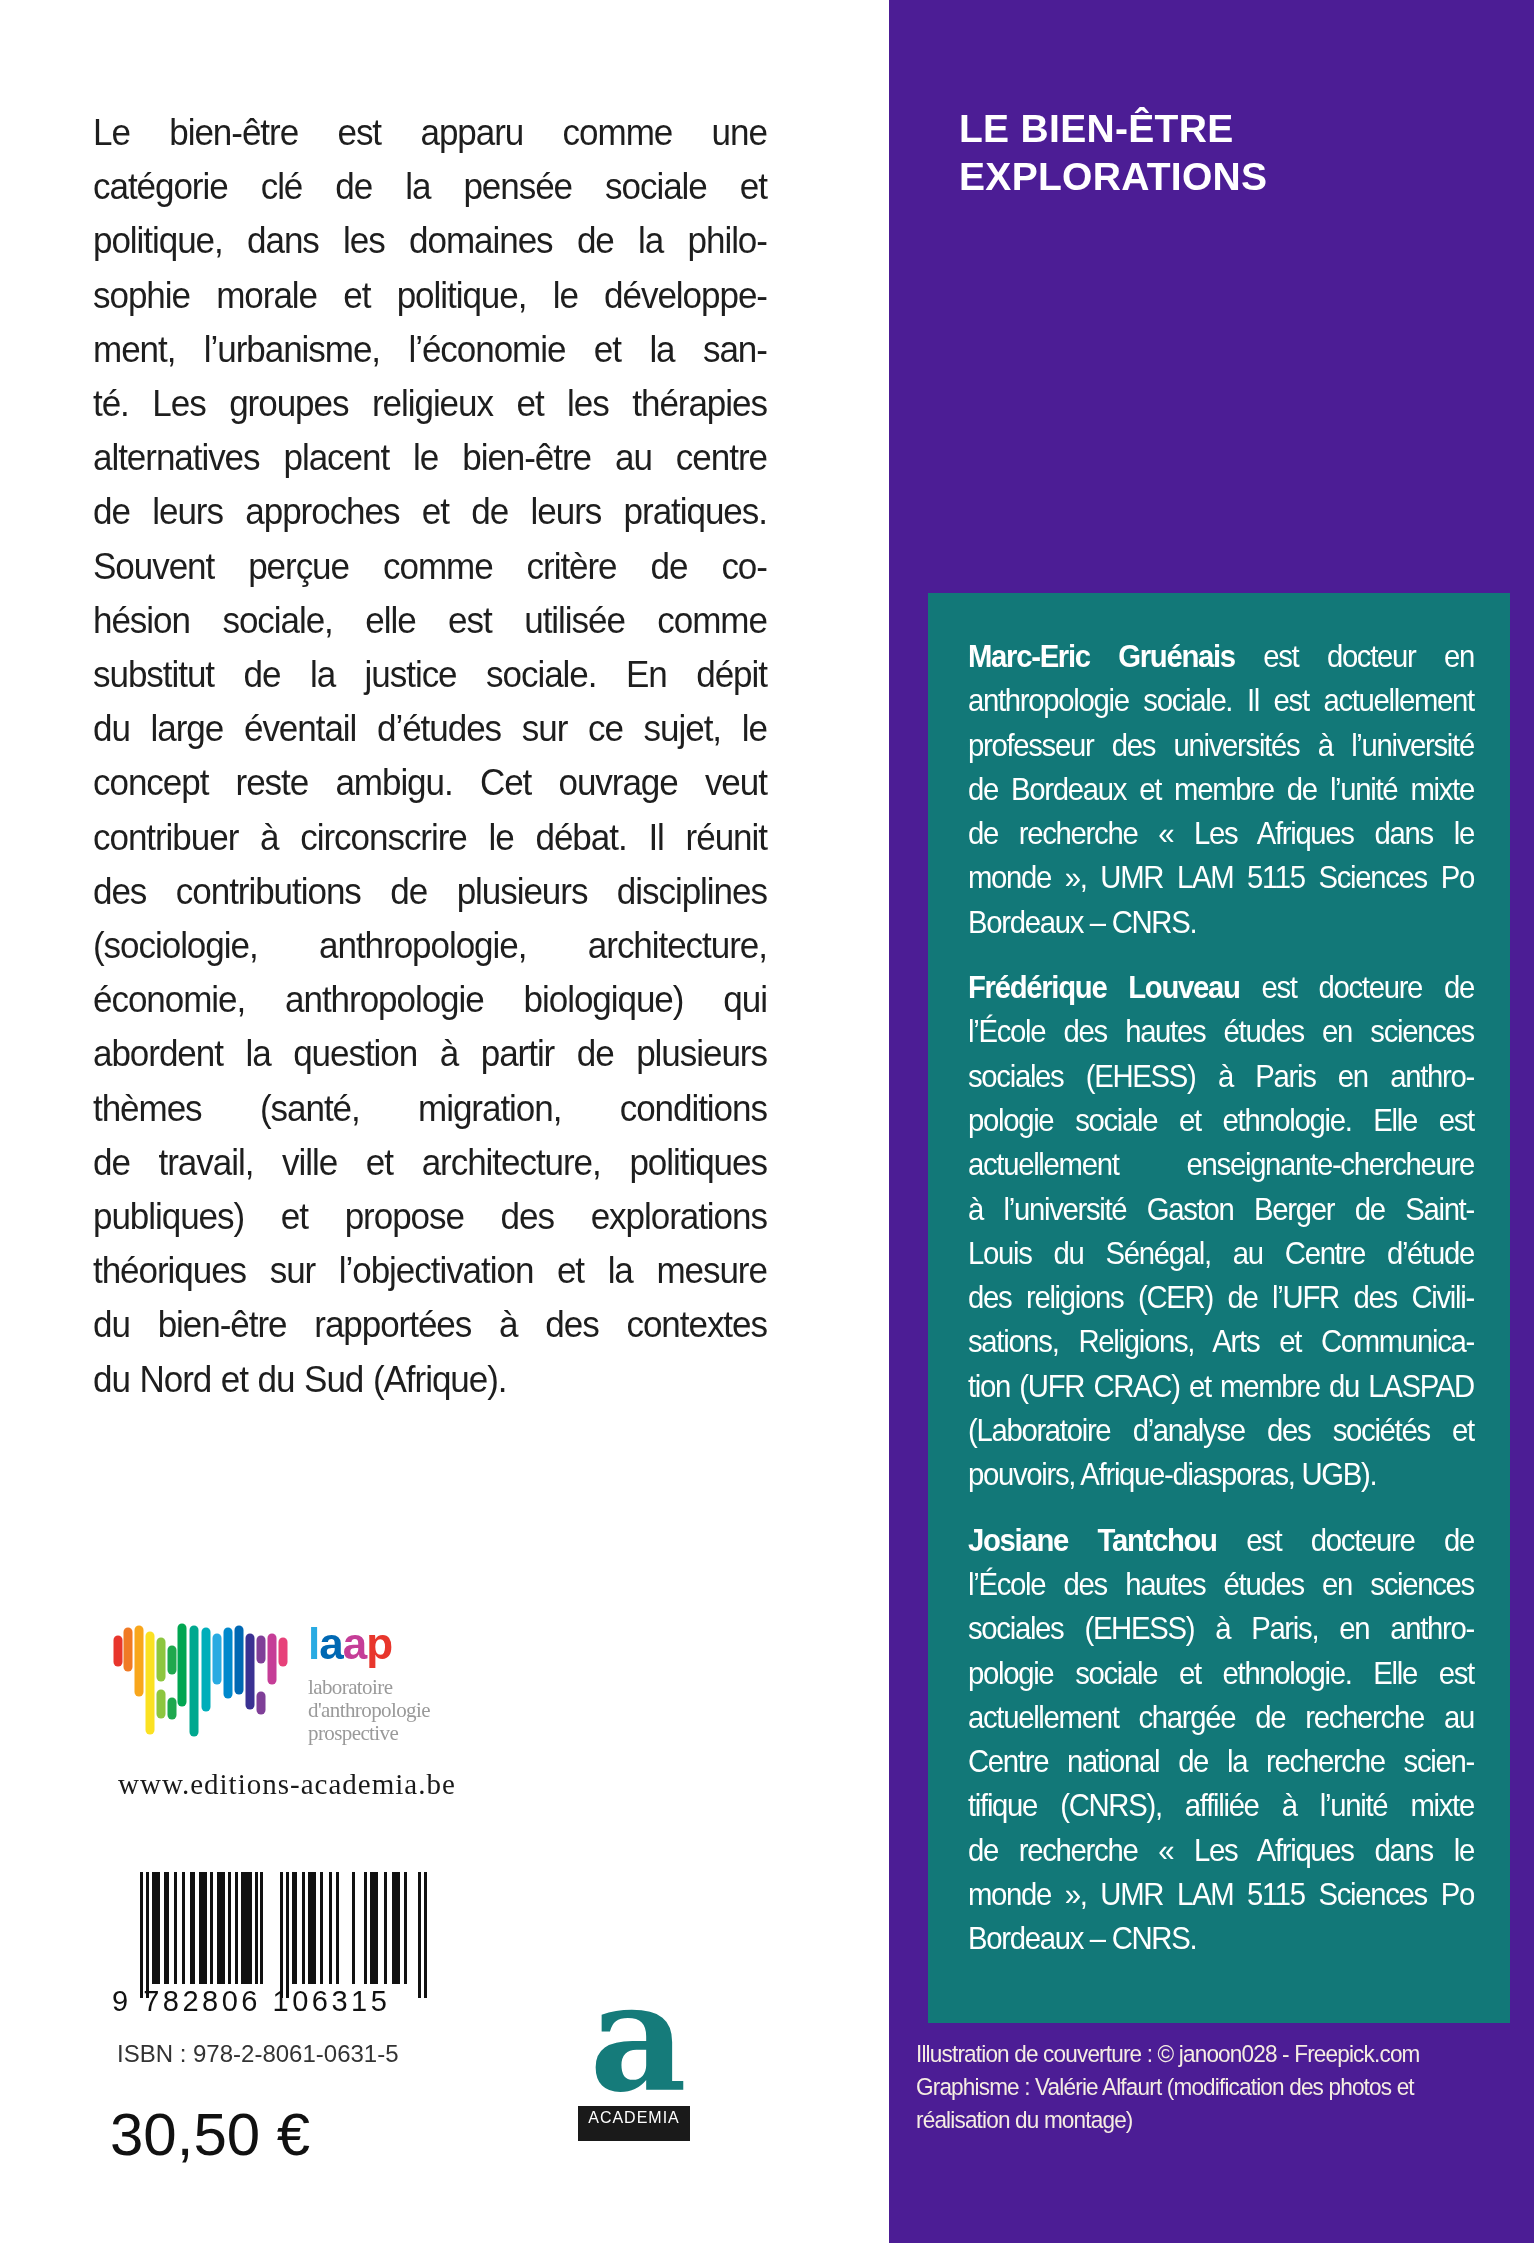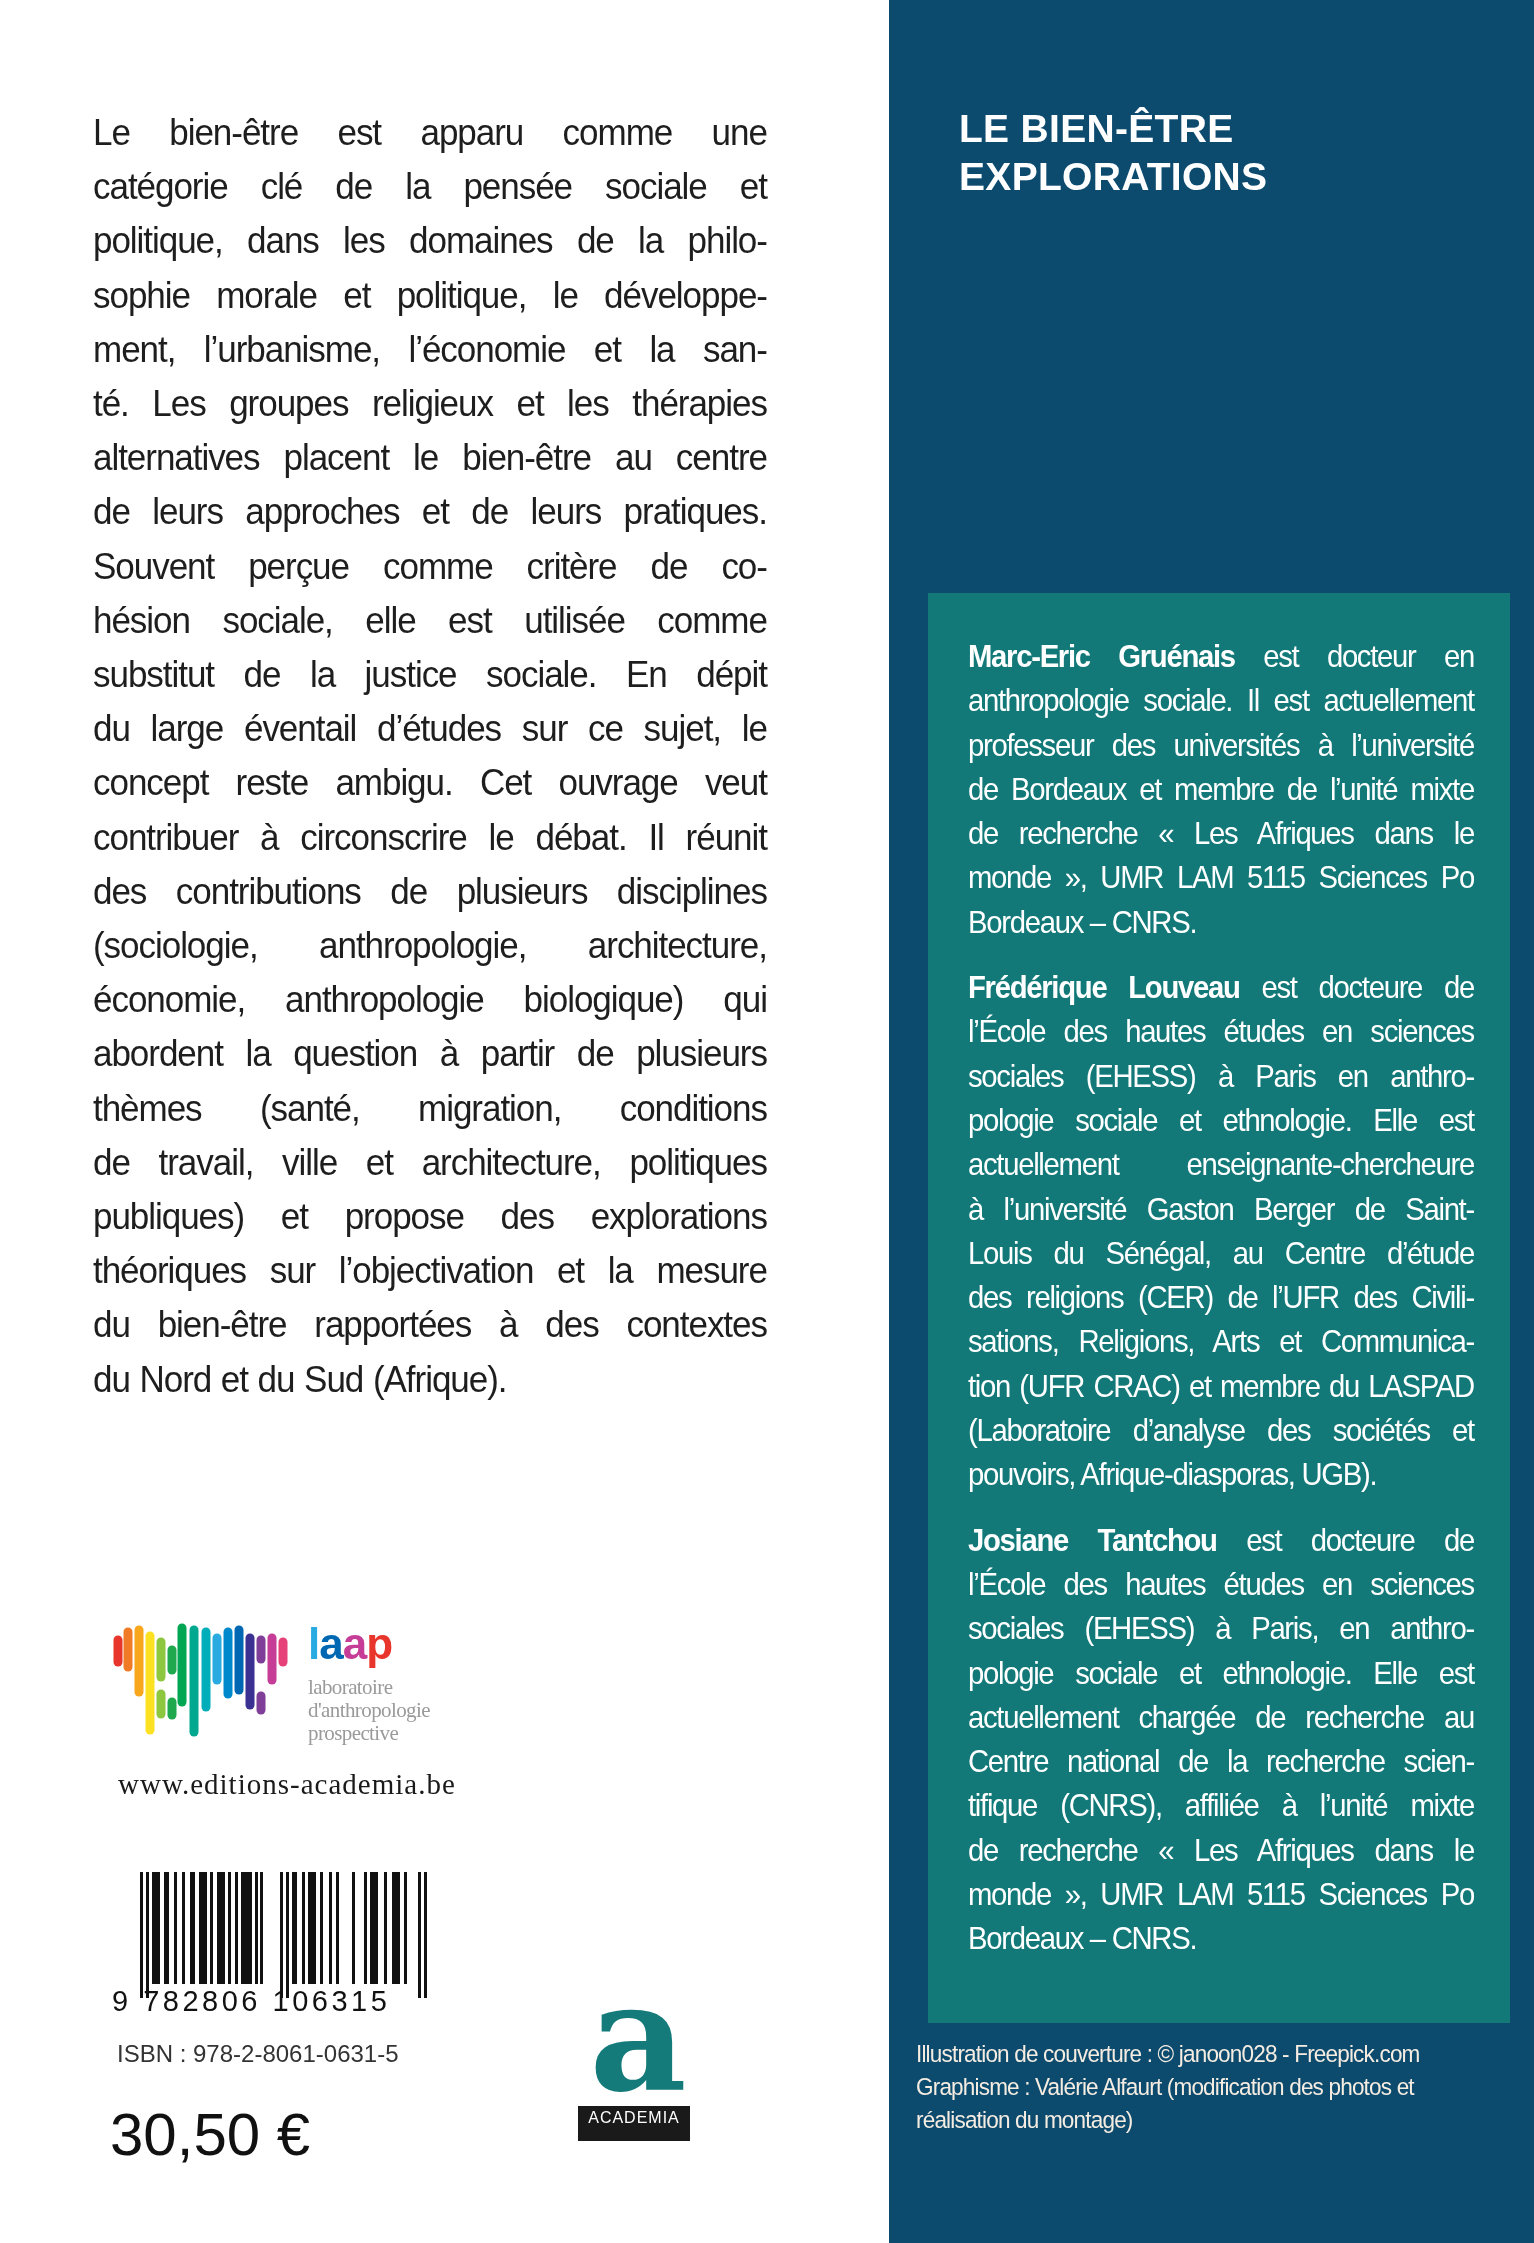--- a/index.html
+++ b/index.html
@@ -32,21 +32,21 @@
   .barcode { position: absolute; left: 140px; top: 1872px; width: 292px; height: 126px; }
   .barcode-digits { position: absolute; left: 112px; top: 1985px; font-family: "Liberation Sans", sans-serif; font-size: 29px; color: #111; letter-spacing: 3.5px; background: transparent; }
   .isbn { position: absolute; left: 117px; top: 2040px; font-family: Liberation Sans, sans-serif; font-size: 24px; color: #333; letter-spacing: 0px; }
   .price { position: absolute; left: 110px; top: 2100px; font-family: "Liberation Sans", sans-serif; font-size: 60px; color: #111; }
 
   .academia-logo { position: absolute; left: 578px; top: 2000px; width: 120px; height: 130px; }
   .academia-a { position: absolute; left: 0; top: -38px; width: 120px; text-align: center; font-family: "DejaVu Serif", serif; font-weight: bold; font-size: 150px; line-height: 150px; color: #157b7a; }
   .academia-band { position: absolute; left: 0; top: 106px; width: 112px; height: 35px; background: #1a1a1a; color: #fff; font-family: "Liberation Sans", sans-serif; font-size: 16px; line-height: 24px; text-align: center; letter-spacing: 1px; }
 
   
-  .right-panel { position: absolute; left: 889px; top: 0; width: 645px; height: 2243px; background: #0c4a6e; }
+  .right-panel { position: absolute; left: 889px; top: 0; width: 645px; height: 2243px; background: #4c1d95; }
   .book-title { position: absolute; left: 70px; top: 105px; color: #ffffff; font-family: "Liberation Sans", sans-serif; font-weight: bold; font-size: 39px; line-height: 48px; letter-spacing: 0.3px; }
   .book-title span { display: block; }
 
   .bio-box { position: absolute; left: 39px; top: 593px; width: 582px; height: 1430px; background: #127878; }
   .bios { position: absolute; left: 40px; top: 41px; width: 506px; color: #ffffff; font-family: "Liberation Sans", sans-serif; font-size: 31.5px; line-height: 44.3px; letter-spacing: -1.4px; transform: scaleX(0.93); transform-origin: left top; }
   .bio { margin-bottom: 21px; }
   .bio span.line { display: block; text-align: justify; text-align-last: justify; white-space: nowrap; width: 544px; }
   .bio span.line.last { text-align-last: left; }
   .bio b { font-weight: bold; }
 

